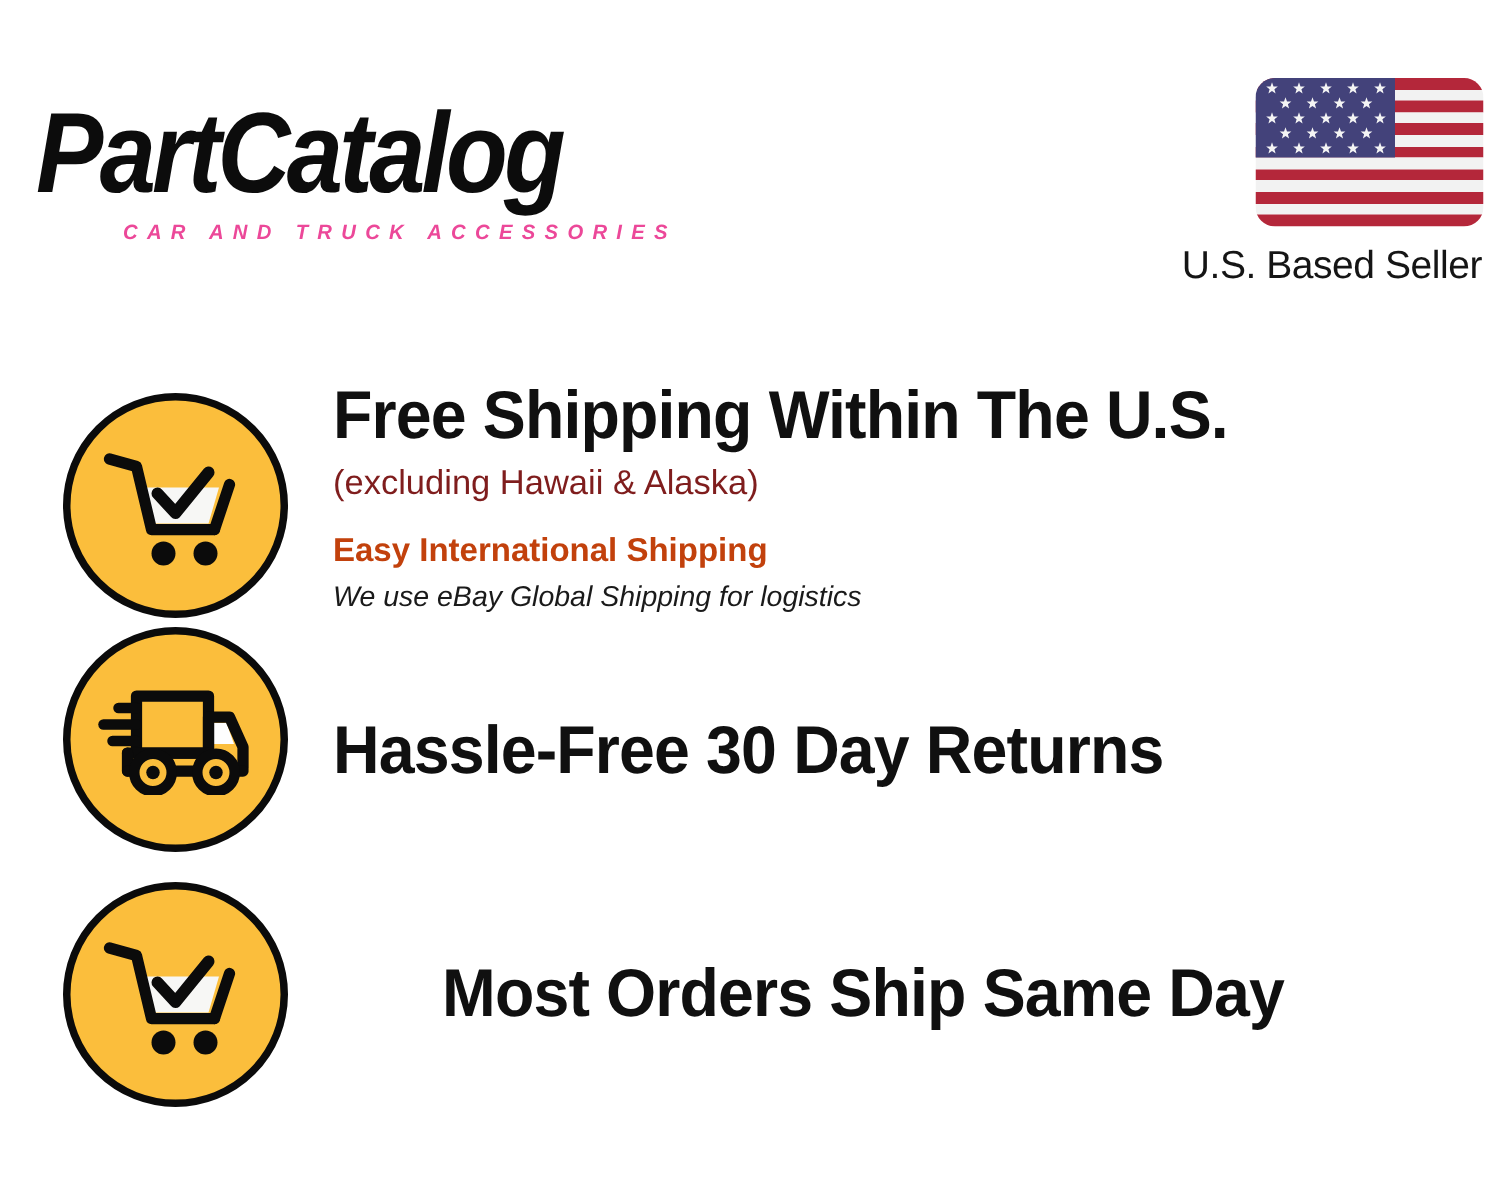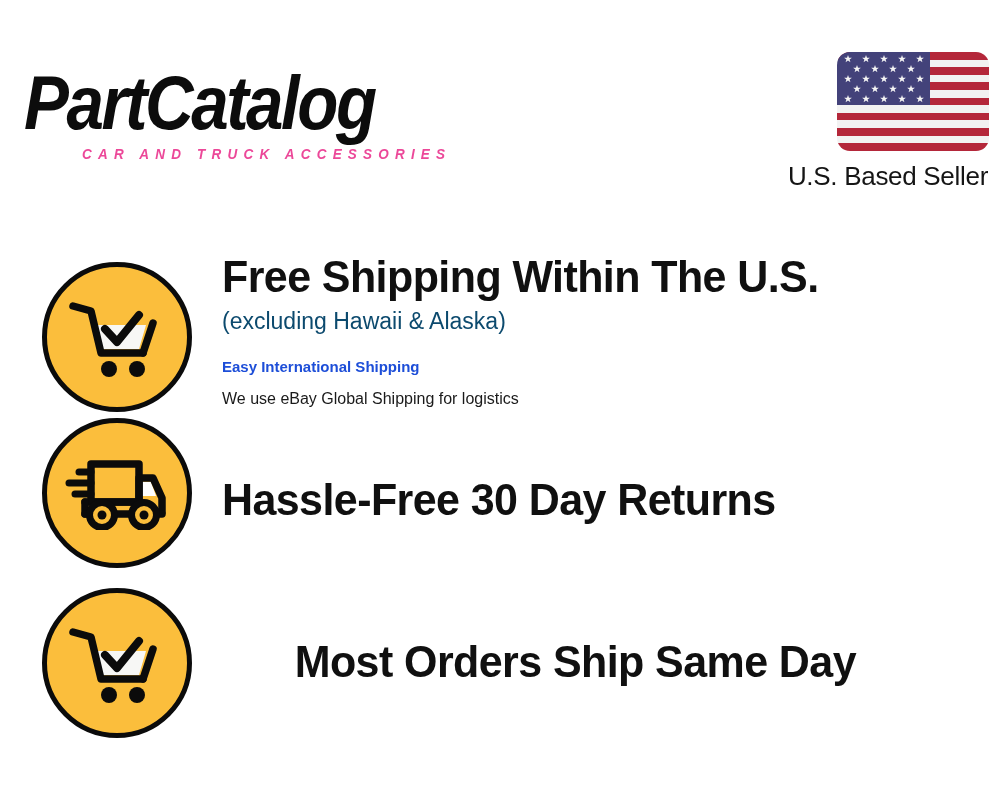--- a/index.html
+++ b/index.html
@@ -156,38 +156,39 @@
     color: #101010;
     white-space: nowrap;
     transform: scaleX(0.955);
     transform-origin: left center;
   }
   .feature-sub {
     font-family: "Liberation Sans", sans-serif;
     font-weight: 400;
     font-size: 23px;
     line-height: 32px;
-    color: #0c4a6e;
+    color: #7f1d1d;
     white-space: nowrap;
   }
   .feature-sub2-title {
     font-family: "Liberation Sans", sans-serif;
     font-weight: bold;
-    font-size: 15px;
+    font-size: 22px;
     line-height: 32px;
-    color: #1d4ed8;
+    color: #c2410c;
     white-space: nowrap;
   }
   .feature-sub2-text {
     font-family: "Liberation Sans", sans-serif;
     font-weight: 400;
-    font-size: 16px;
+    font-size: 19px;
     line-height: 32px;
     color: #1a1a1a;
     white-space: nowrap;
+    font-style: italic;
   }
 
   #row-0 .feature-text { top: 2px; }
   #row-0 .feature-sub { margin-top: 2px; }
   #row-0 .feature-sub2-title { margin-top: 14px; }
   #row-1 .feature-text { top: 56px; }
   #row-2 .feature-text { top: 48px; }
 </style>
 </head>
 <body>

